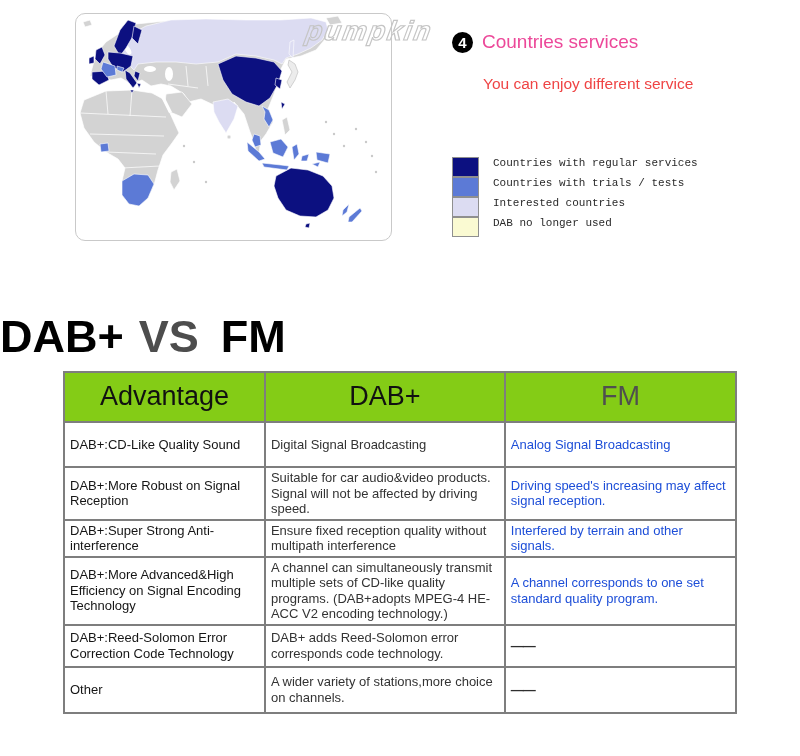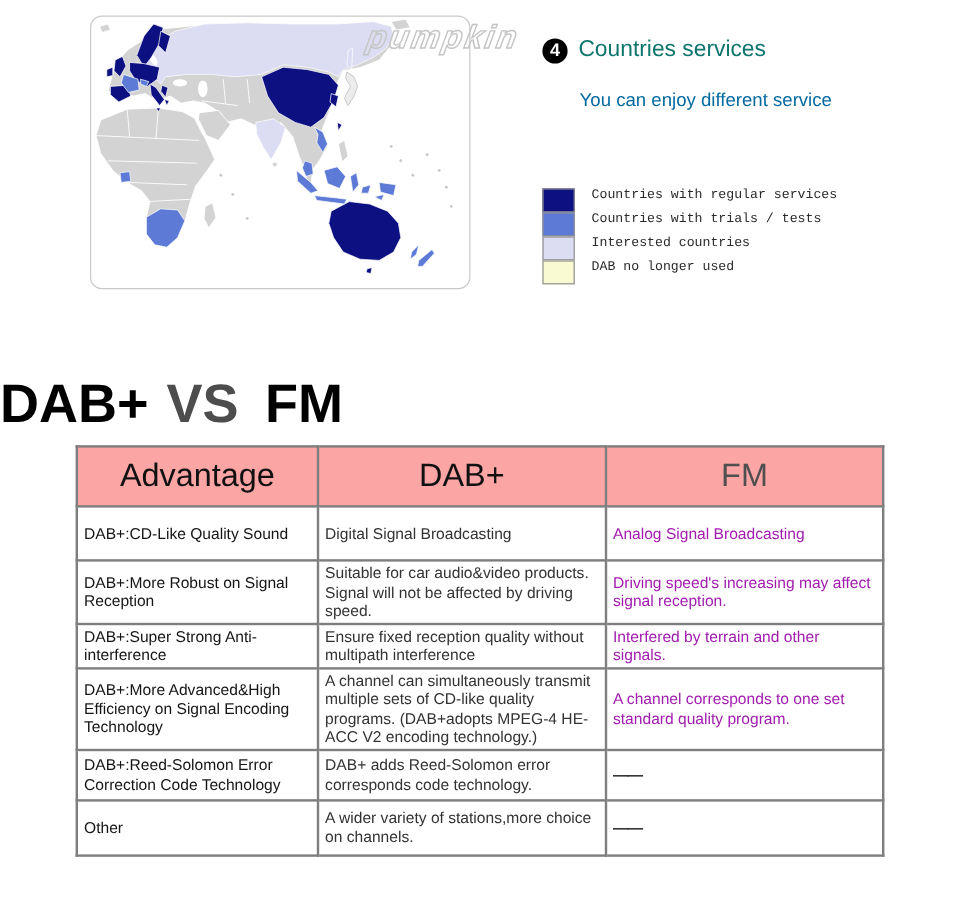--- a/index.html
+++ b/index.html
@@ -21,44 +21,44 @@
 
   .watermark{position:absolute;left:306px;top:16px;z-index:5;
              font-size:27px;font-weight:bold;font-style:italic;letter-spacing:2px;
              color:rgba(255,255,255,.04);-webkit-text-stroke:1.2px #c5c5c5;
              transform:skewX(-10deg);}
 
   
   .section-head{position:absolute;left:452px;top:31px;display:flex;align-items:center;gap:9px;}
   .badge{width:21px;height:21px;border-radius:50%;background:#000;color:#fff;
          font-weight:bold;font-size:15px;display:flex;align-items:center;justify-content:center;}
-  .section-title{font-size:19px;color:#0f766e;}
-  .section-desc{position:absolute;left:483px;top:70px;font-size:15.5px;color:#0369a1;line-height:27px;}
+  .section-title{font-size:19px;color:#ec4899;}
+  .section-desc{position:absolute;left:483px;top:70px;font-size:15.5px;color:#ef4444;line-height:27px;}
 
   .legend{position:absolute;left:452px;top:157px;}
   .legend-row{display:flex;align-items:flex-start;height:20px;}
   .swatch{width:27px;height:20px;border:1px solid #8f8f8f;box-sizing:border-box;flex:0 0 27px;}
   .legend-label{margin-left:14px;font-family:"Liberation Mono","DejaVu Sans Mono",monospace;
                 font-size:11px;color:#2a2a2a;white-space:nowrap;}
 
   
   .vs-title{position:absolute;top:311px;left:0;width:768px;
             font-size:45px;font-weight:bold;color:#000;}
   .vs-title .mid{color:#4d4d4d;margin:0 22px 0 15px;}
 
   
   .cmp{position:absolute;left:63px;top:371px;width:674px;border-collapse:collapse;table-layout:fixed;}
   .cmp td{border:2px solid #7e7e7e;vertical-align:middle;padding:2px 5px;
           font-size:13px;line-height:15.5px;word-wrap:break-word;}
-  .cmp tr.head td{background:#fca5a5;text-align:center;font-size:27px;height:48px;
+  .cmp tr.head td{background:#84cc16;text-align:center;font-size:27px;height:48px;
                   padding:0;color:#111;font-weight:400;}
   .cmp tr.head td.fmh{color:#4f4f4f;}
   .col-a{color:#151515;font-size:13.5px;}
   .col-d{color:#333;}
-  .col-f{color:#a21caf;}
+  .col-f{color:#1d4ed8;}
   .dash{letter-spacing:-1px;color:#2e2e2e;padding-left:30px;font-weight:bold;}
 </style>
 </head>
 <body>
 
 <div class="page">
 
   <div class="map-card">
     <svg viewBox="0 0 315 226" preserveAspectRatio="none">
 

